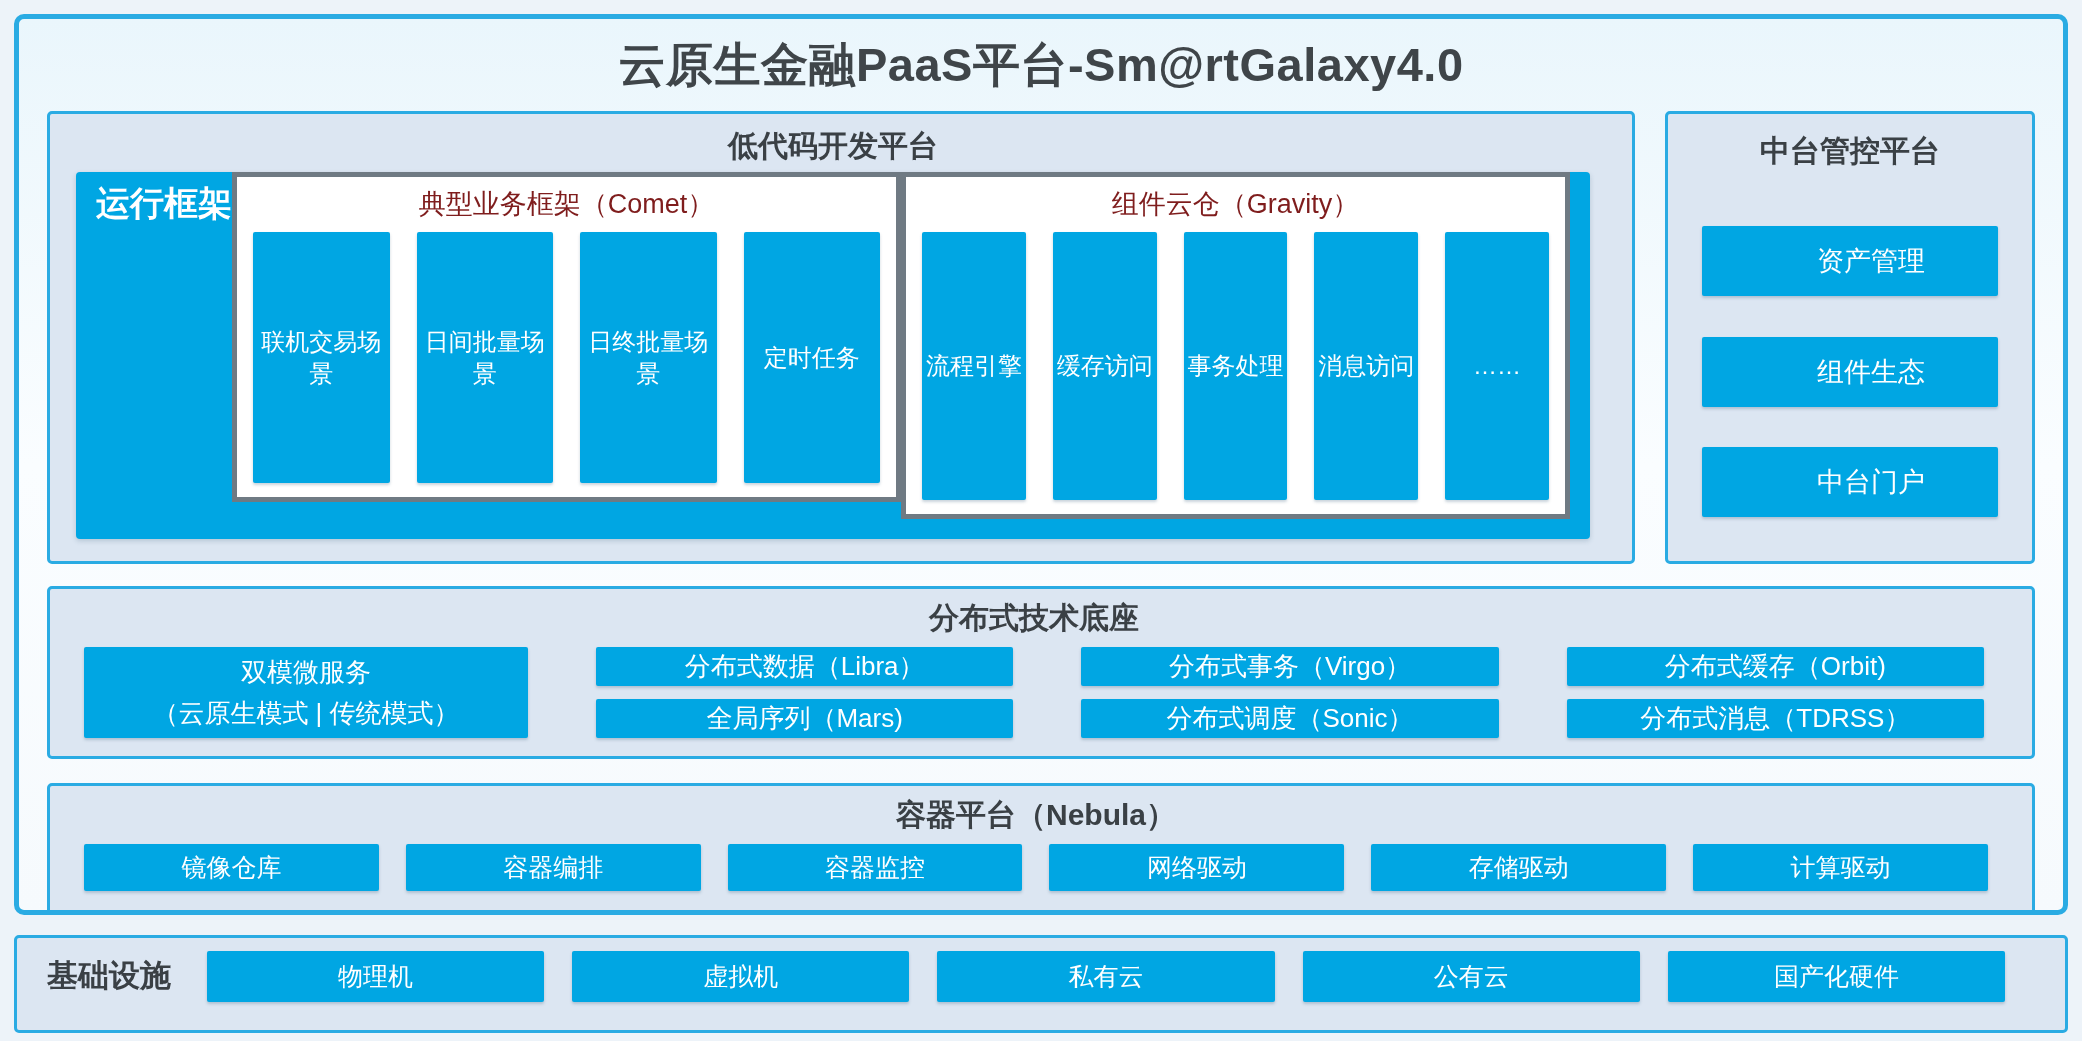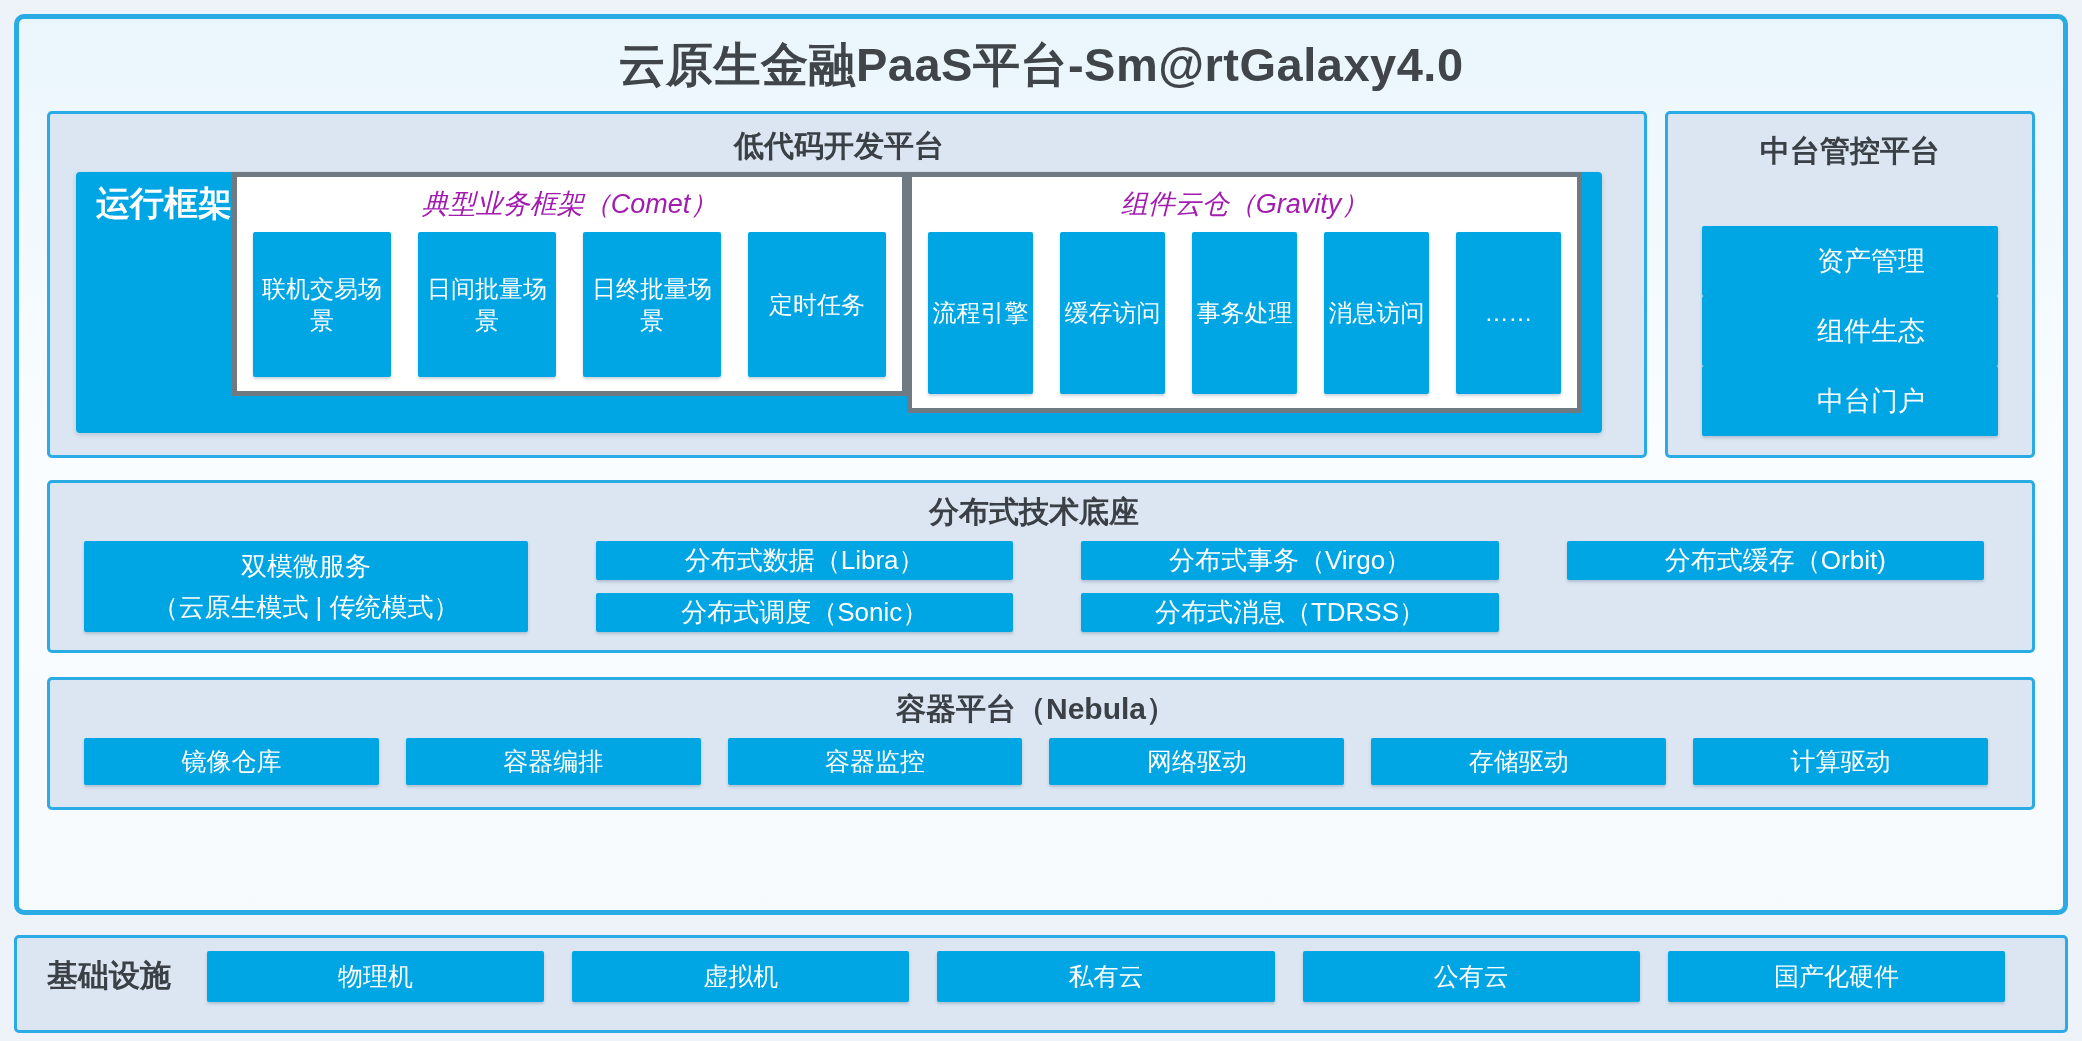--- a/index.html
+++ b/index.html
@@ -9,32 +9,32 @@
   
   .main-box{height:901px;box-sizing:border-box;border:5px solid #2aabe3;border-radius:10px;
     background:linear-gradient(180deg,#eaf6fc 0%,#fafdff 50%,#f6fafd 100%);
     padding:0 28px;overflow:hidden;}
   .title{height:92px;display:flex;align-items:center;justify-content:center;
     font-size:47px;font-weight:700;color:#3f4549;letter-spacing:.5px;}
 
   .sec{background:#dce6f2;border:3px solid #2aabe3;border-radius:5px;box-sizing:border-box;}
   .sec-header{text-align:center;font-size:30px;font-weight:700;color:#3a4045;line-height:52px;flex:none;}
 
-  .top-row{display:flex;gap:18px;height:347px;}
+  .top-row{display:flex;gap:30px;height:453px;}
   .lowcode{flex:1;padding:6px 42px 22px 26px;display:flex;flex-direction:column;min-width:0;}
   .panels{display:flex;gap:22px;flex:1;min-height:0;}
   .panel{background:#00a6e3;border-radius:4px;display:flex;flex-direction:row;
     padding:0 20px 20px;box-shadow:0 2px 5px rgba(40,80,110,.22);min-width:0;}
   .runtime{flex:965;}
   .dev{flex:520;}
   .panel-title{color:#fff;font-size:34px;font-weight:700;text-align:center;line-height:62px;flex:none;}
 
   .gray-box{background:#fff;border:5px solid #6f7a83;flex:1;display:flex;flex-direction:column;min-height:0;}
   .comet{margin-bottom:17px;}
-  .gray-title{text-align:center;font-size:27px;color:#a21caf;padding:9px 0 8px;flex:none;font-style:italic;}
+  .gray-title{text-align:center;font-size:27px;color:#7f1d1d;padding:9px 0 8px;flex:none;}
   .chip-row{display:flex;gap:27px;padding:2px 16px 14px;flex:1;align-items:stretch;}
   .chip{background:#00a6e3;color:#fff;display:flex;align-items:center;justify-content:center;
     font-size:24px;border-radius:2px;box-shadow:0 2px 3px rgba(40,80,110,.25);text-align:center;}
   .chip-row .chip{flex:1;}
 
   .white-box{background:#fff;color:#3a4045;font-size:27px;display:flex;align-items:center;
     justify-content:center;height:64px;flex:none;margin-bottom:22px;border-radius:2px;}
   .luna-chips{gap:18px;padding:2px 14px 16px;}
   .chip-2line{flex-direction:column;line-height:1.3;font-size:25px;}
   .chip-2line .sub{font-size:24px;}
@@ -116,20 +116,21 @@
     <section class="sec distributed">
       <div class="sec-header">分布式技术底座</div>
       <div class="dist-grid">
         <div class="chip dual">
           <div>双模微服务</div>
           <div>（云原生模式 | 传统模式）</div>
         </div>
         <div class="chip dist-item">分布式数据（Libra）</div>
         <div class="chip dist-item">分布式事务（Virgo）</div>
         <div class="chip dist-item">分布式缓存（Orbit)</div>
+        <div class="chip dist-item">全局序列（Mars)</div>
         <div class="chip dist-item">分布式调度（Sonic）</div>
         <div class="chip dist-item">分布式消息（TDRSS）</div>
       </div>
     </section>
 
     <section class="sec container-sec">
       <div class="sec-header">容器平台（Nebula）</div>
       <div class="container-row">
         <div class="chip">镜像仓库</div>
         <div class="chip">容器编排</div>

